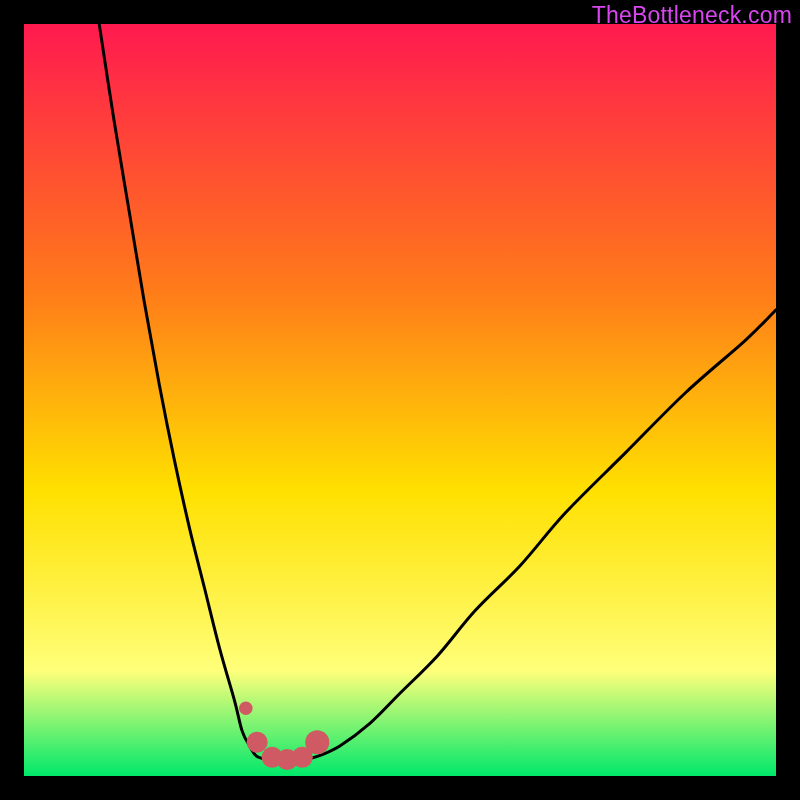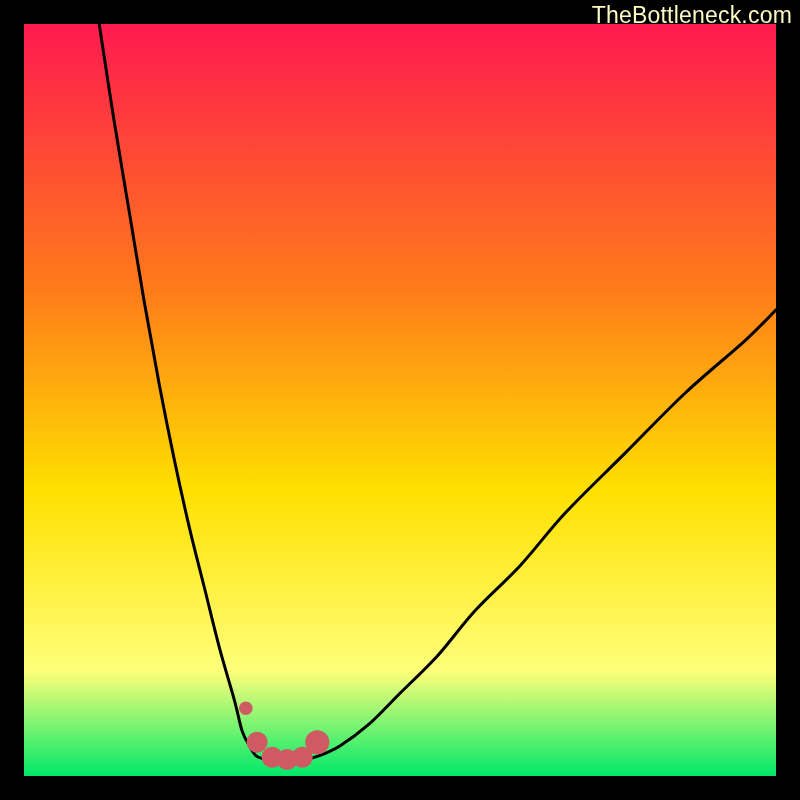--- a/index.html
+++ b/index.html
@@ -23,21 +23,21 @@
     position: absolute;
     left: 0;
     top: 0;
     width: 752px;
     height: 752px;
   }
   .attribution {
     position: absolute;
     top: 2px;
     right: 8px;
-    color: #fef9c3;
+    color: #d946ef;
     font-size: 23px;
     font-weight: 500;
     letter-spacing: 0.2px;
     font-family: Arial, Helvetica, sans-serif;
   }
   svg { display: block; }
 </style>
 </head>
 <body>
 

